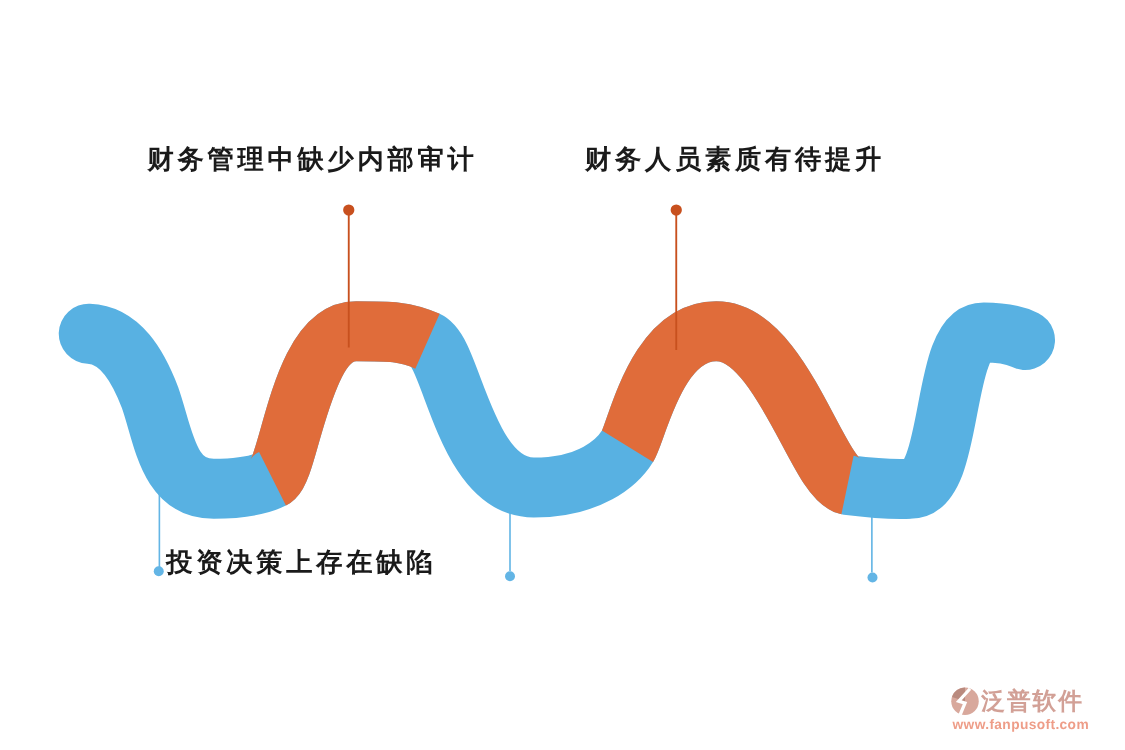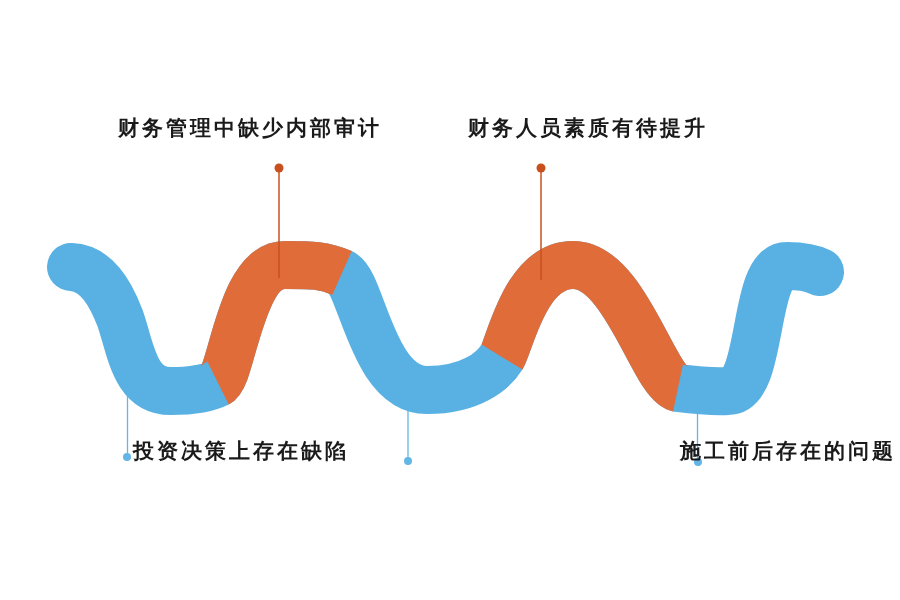--- a/index.html
+++ b/index.html
@@ -84,16 +84,26 @@
     <circle cx="541" cy="168" r="4.5" fill="#C8501E"></circle>
     <circle cx="127" cy="457" r="4" fill="#63B5E5"></circle>
     <circle cx="408" cy="461" r="4" fill="#63B5E5"></circle>
     <circle cx="698" cy="462" r="4" fill="#63B5E5"></circle>
   </svg>
 
   <div class="label" style="left:118px;top:116px;">财务管理中缺少内部审计</div>
   <div class="label" style="left:468px;top:116px;">财务人员素质有待提升</div>
 
   <div class="label" style="left:133px;top:439px;">投资决策上存在缺陷</div>
-  <div class="label" style="left:680px;top:439px;">施工前后存在的问题</div>
 
+  <div class="logo">
+    <div class="logo-row">
+      <svg class="logo-icon" viewBox="0 0 24 26">
+        <circle cx="12" cy="13" r="11" fill="#d8a89c"></circle>
+        <path d="M12 2 A 11 11 0 0 0 1.6 9.5 L 12 13 Z" fill="#b98a7e"></path>
+        <path d="M16 3 L 7 13 L 12 14.5 L 8 24" fill="none" stroke="#ffffff" stroke-width="2.6"></path>
+      </svg>
+      <span class="logo-title">泛普软件</span>
+    </div>
+    <div class="logo-url">www.fanpusoft.com</div>
+  </div>
 
 </div>
 
 </body></html>

